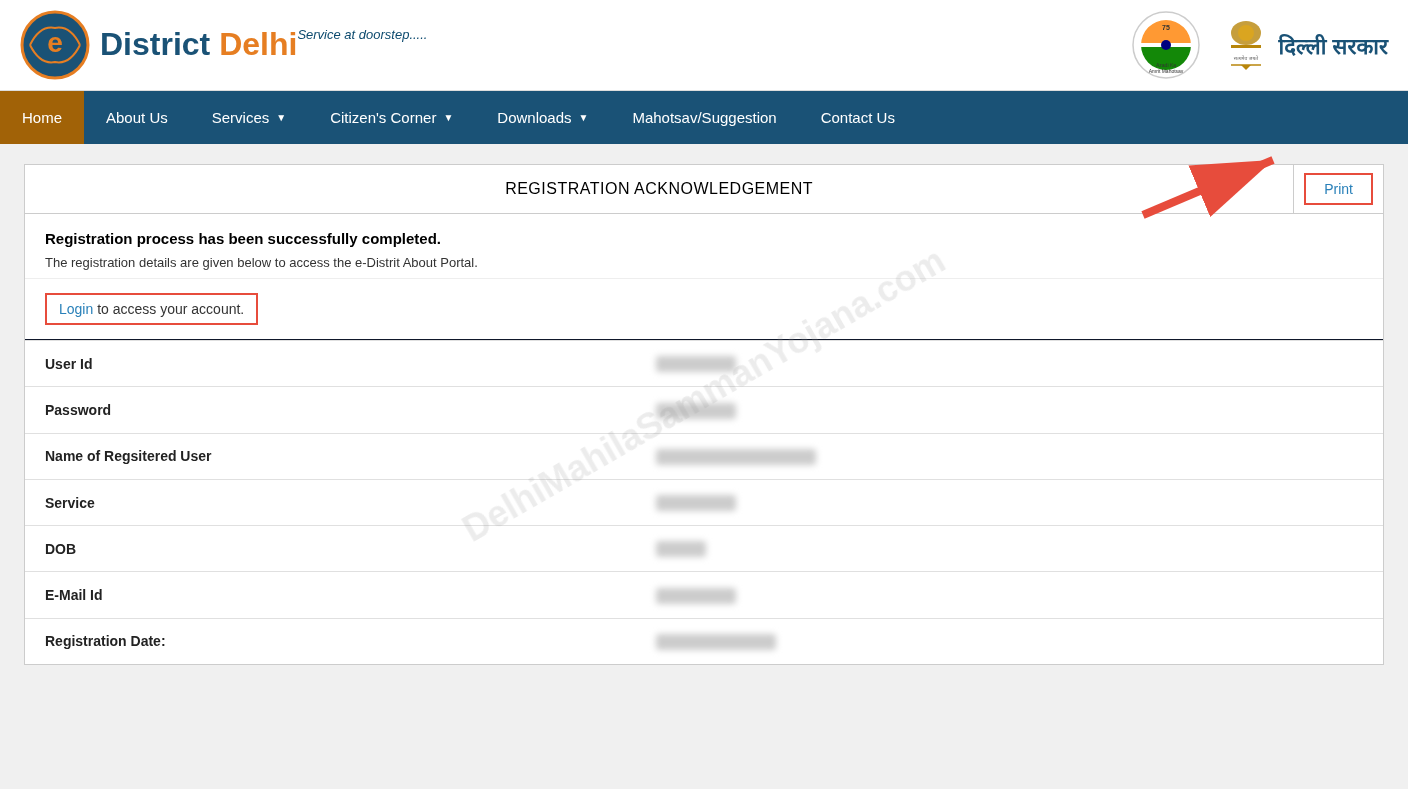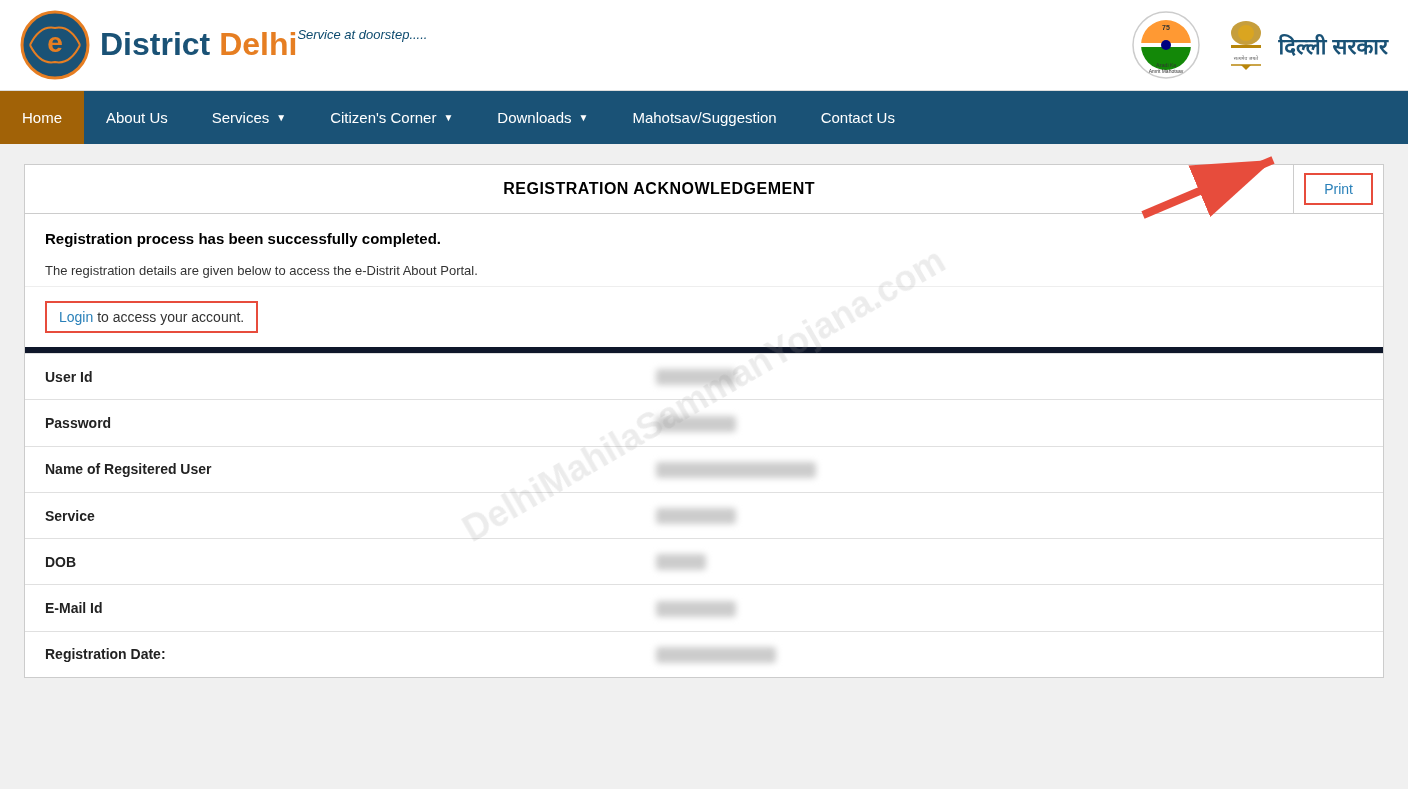--- a/index.html
+++ b/index.html
@@ -104,21 +104,21 @@
     .ack-header {
       display: flex;
       align-items: center;
       border-bottom: 1px solid #ccc;
       padding: 0;
     }
     .ack-title {
       flex: 1;
       text-align: center;
       font-size: 16px;
-      font-weight: bold;
+      font-weight: normal;
       padding: 14px;
       letter-spacing: 0.5px;
     }
     .print-btn-wrapper {
       padding: 8px 10px;
       border-left: 1px solid #ccc;
       position: relative;
     }
     .print-btn {
       border: 2px solid #e74c3c;
@@ -130,30 +130,30 @@
       font-weight: normal;
     }
 
     .success-section {
       padding: 16px 20px 8px 20px;
       border-bottom: 1px solid #eee;
     }
     .success-title {
       font-weight: bold;
       font-size: 15px;
-      margin-bottom: 16px;
+      margin-bottom: 8px;
     }
     .success-desc {
       font-size: 13px;
       color: #333;
     }
 
     .login-section {
       padding: 14px 20px;
-      border-bottom: 6px solid #0f172a;
+      border-bottom: 1px solid #0f172a;
     }
     .login-box {
       display: inline-block;
       border: 2px solid #e74c3c;
       padding: 6px 12px;
     }
     .login-link {
       color: #2980b9;
       text-decoration: none;
       cursor: pointer;

